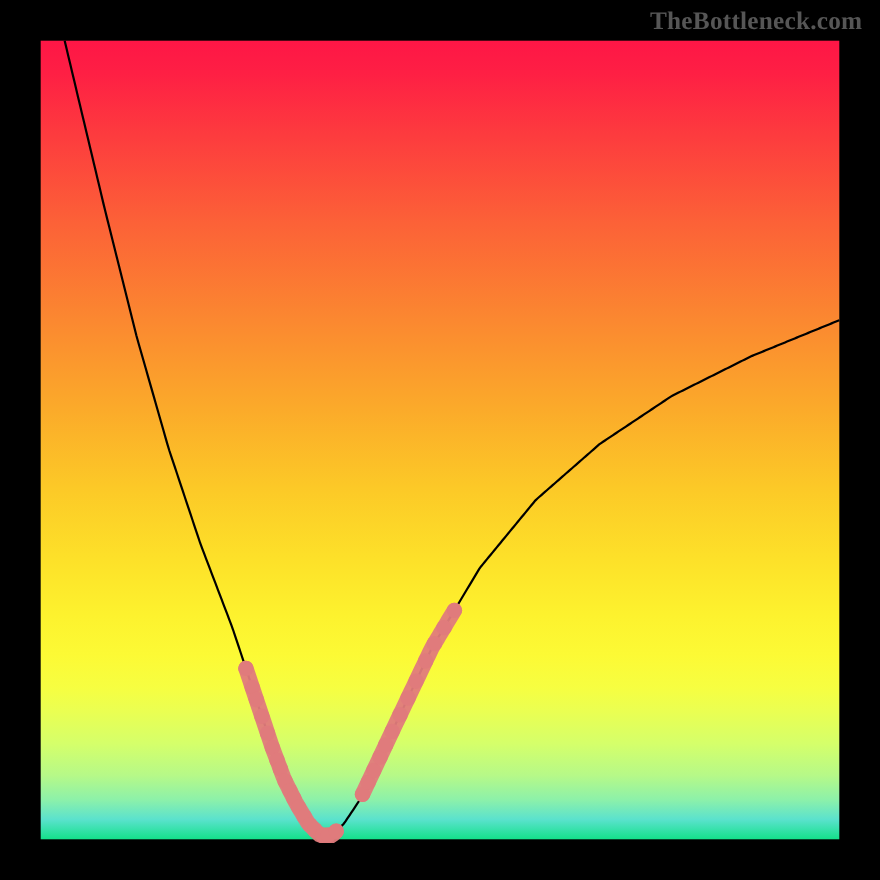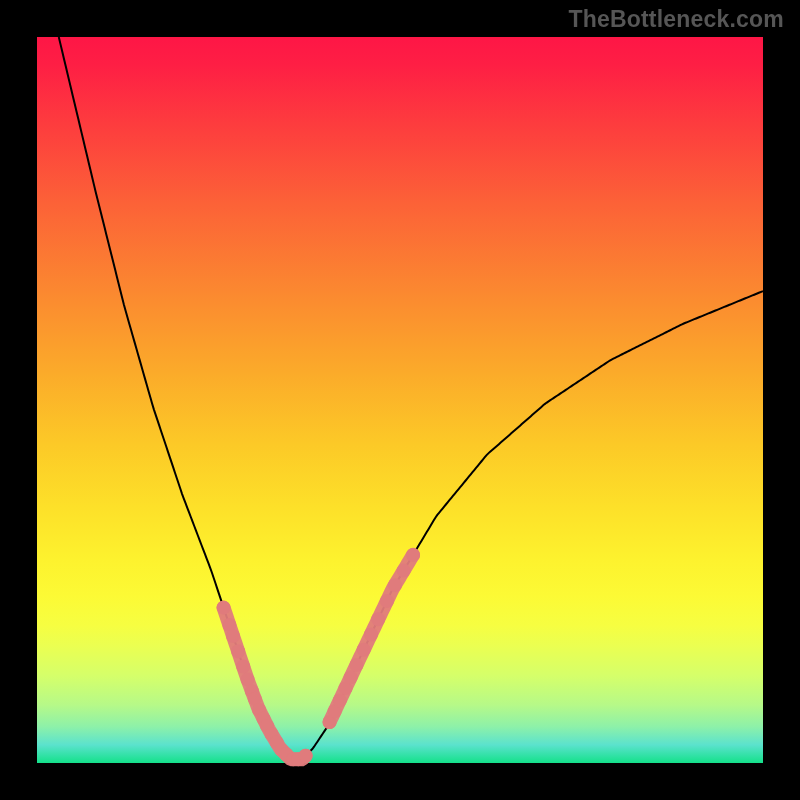--- a/index.html
+++ b/index.html
@@ -42,21 +42,21 @@
       #b6f988 92%,
       #8df1a9 95%,
       #5be2cd 97.5%,
       #14e18a 100%
     );
   }
   .watermark {
     position: absolute;
     top: 6px;
     right: 16px;
-    font-family: Liberation Sans, sans-serif;
+    font-family: Liberation Serif, serif;
     font-size: 23px;
     font-weight: bold;
     color: #565656;
     letter-spacing: 0.2px;
   }
   svg.overlay {
     position: absolute;
     top: 37px;
     left: 37px;
     width: 726px;

